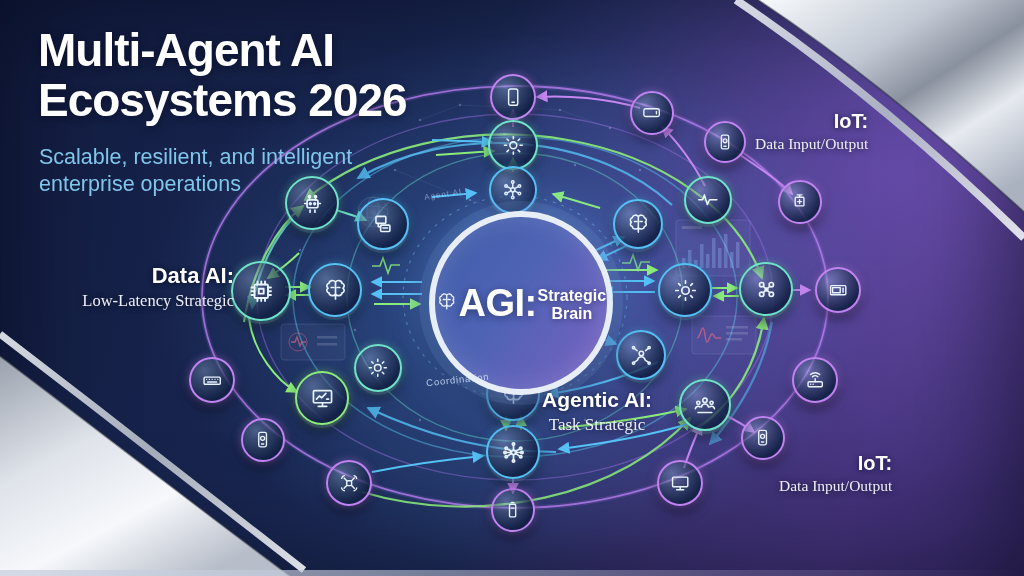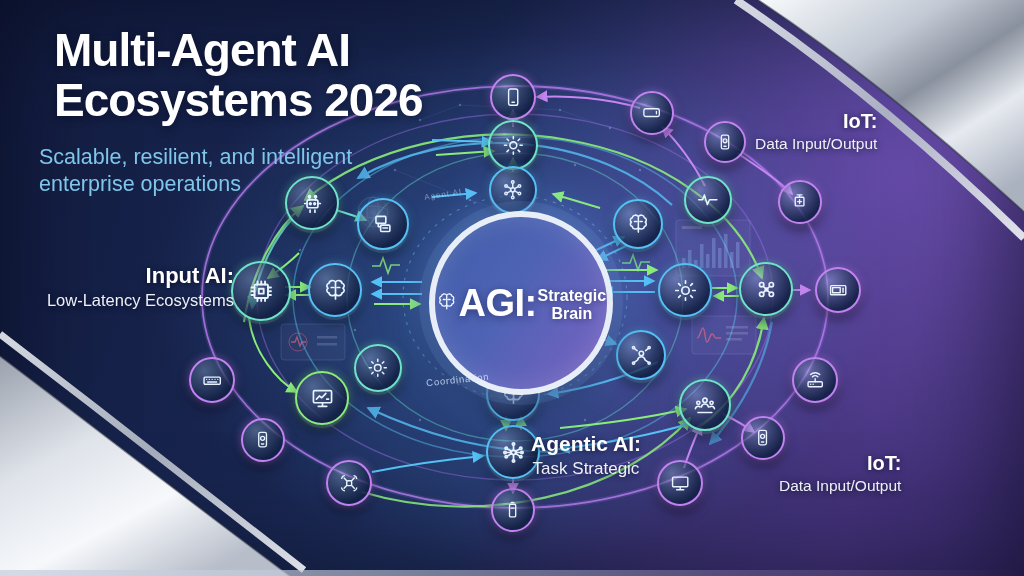--- a/index.html
+++ b/index.html
@@ -35,28 +35,28 @@
     background:linear-gradient(125deg,#3f5da8 0%,#4f63b5 45%,#7a62c2 100%);
     box-shadow:0 0 0 10px rgba(130,170,230,.14),0 0 46px rgba(110,160,255,.55),
                0 14px 28px rgba(0,0,20,.5), inset 0 0 26px rgba(255,255,255,.13);
     display:flex;flex-direction:row;align-items:center;justify-content:center;text-align:center;
   }
   .center-hub .brain{width:38px;height:34px;color:#eaf2ff;margin-bottom:2px;}
   .center-hub .brain svg{width:100%;height:100%;}
   .hub-heading{font-size:38px;font-weight:800;letter-spacing:-.5px;line-height:1;text-shadow:0 2px 8px rgba(0,0,30,.4);}
   .hub-sub{font-size:16px;font-weight:700;margin-top:4px;text-shadow:0 1px 6px rgba(0,0,30,.4);}
   
-  .title{position:absolute;left:54px;top:26px;font-size:46px;line-height:1.08;font-weight:800;letter-spacing:-1px;text-shadow:0 2px 10px rgba(0,0,20,.45);}
+  .title{position:absolute;left:38px;top:26px;font-size:46px;line-height:1.08;font-weight:800;letter-spacing:-1px;text-shadow:0 2px 10px rgba(0,0,20,.45);}
   .subtitle{position:absolute;left:39px;top:144px;font-size:21.5px;line-height:1.26;color:#7fc6ea;font-weight:500;}
   .callout{position:absolute;text-shadow:0 1px 6px rgba(0,0,25,.65);text-align:right;}
   .callout .h{font-weight:800;}
-  .callout .b{font-weight:400;color:#eef0f8;}
+  .callout .b{font-weight:400;color:#eef0f8;font-family:Liberation Serif, serif;}
   .co-edge{left:6px;top:263px;width:228px;text-align:right;}
   .co-edge .h{font-size:22px;} .co-edge .b{font-size:16.5px;margin-top:2px;}
-  .co-agentic{left:511px;top:388px;width:150px;text-align:center;margin-top:44px;}
+  .co-agentic{left:522px;top:388px;width:150px;text-align:center;}
   .co-agentic .h{font-size:21px;} .co-agentic .b{font-size:17px;margin-top:3px;}
   .co-iot-top{left:755px;top:110px;}
   .co-iot-bottom{left:779px;top:452px;}
   .co-iot-top .h,.co-iot-bottom .h{font-size:20px;}
   .co-iot-top .b,.co-iot-bottom .b{font-size:15.5px;margin-top:2px;}
   .arc-label{position:absolute;color:#d6e6ff;white-space:nowrap;}
   .al-agent{left:424px;top:190px;font-size:8px;opacity:.45;letter-spacing:1px;transform:rotate(-9deg);}
   .al-coord{left:426px;top:374px;font-size:9.5px;opacity:.8;letter-spacing:.8px;transform:rotate(-6deg);}
   .bottom-strip{position:absolute;left:0;right:0;bottom:0;height:6px;
     background:linear-gradient(90deg,rgba(205,212,226,.85),rgba(185,193,211,.6) 40%,rgba(154,147,187,.28) 75%,rgba(154,147,187,0));}
@@ -466,22 +466,22 @@
   <div class="title">
     <div>Multi-Agent AI</div>
     <div>Ecosystems 2026</div>
   </div>
   <div class="subtitle">
     <div>Scalable, resilient, and intelligent</div>
     <div>enterprise operations</div>
   </div>
 
   <div class="callout co-edge">
-    <div class="h">Input AI:</div>
-    <div class="b">Low-Latency Ecosystems</div>
+    <div class="h">Data AI:</div>
+    <div class="b">Low-Latency Strategic</div>
   </div>
   <div class="callout co-iot-top">
     <div class="h">IoT:</div>
     <div class="b">Data Input/Output</div>
   </div>
   <div class="callout co-agentic">
     <div class="h">Agentic AI:</div>
     <div class="b">Task Strategic</div>
   </div>
   <div class="callout co-iot-bottom">

